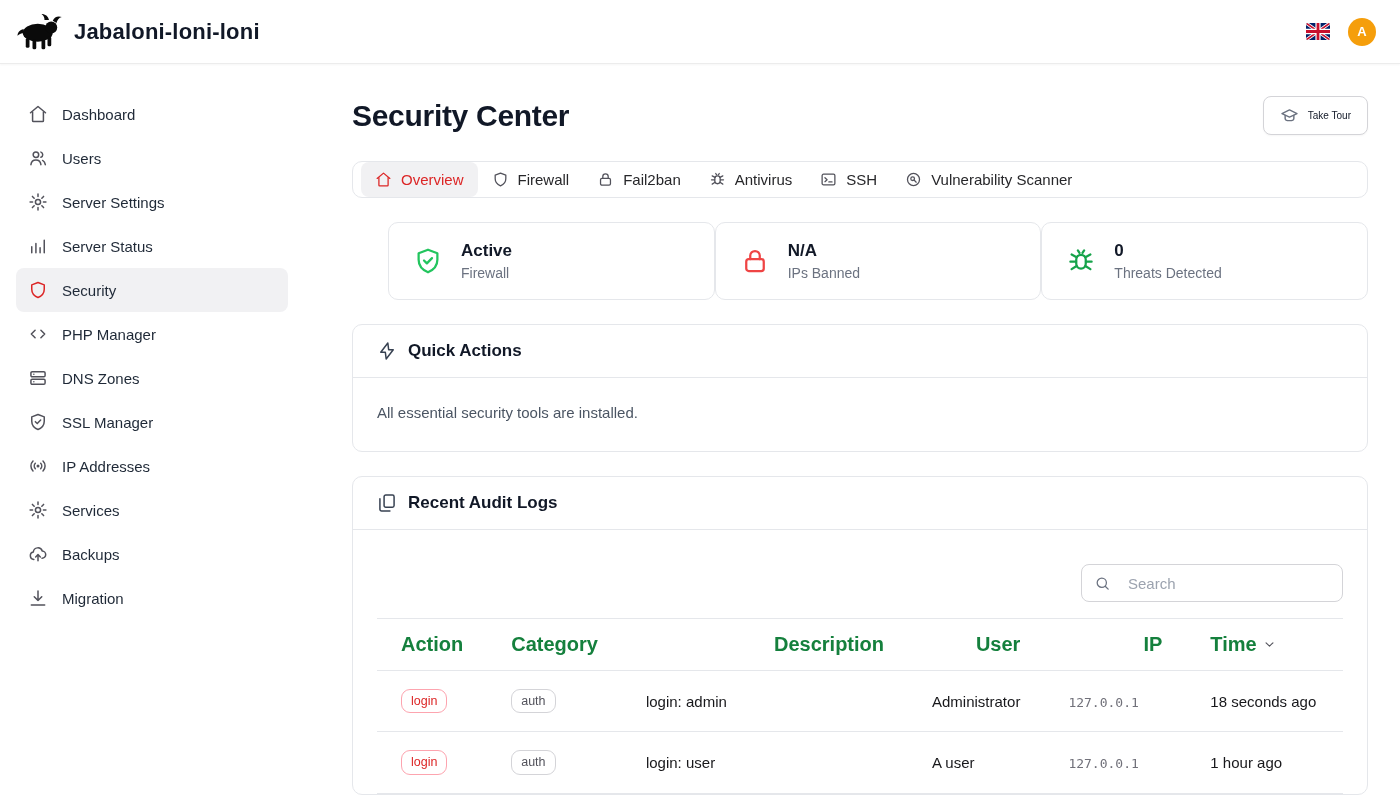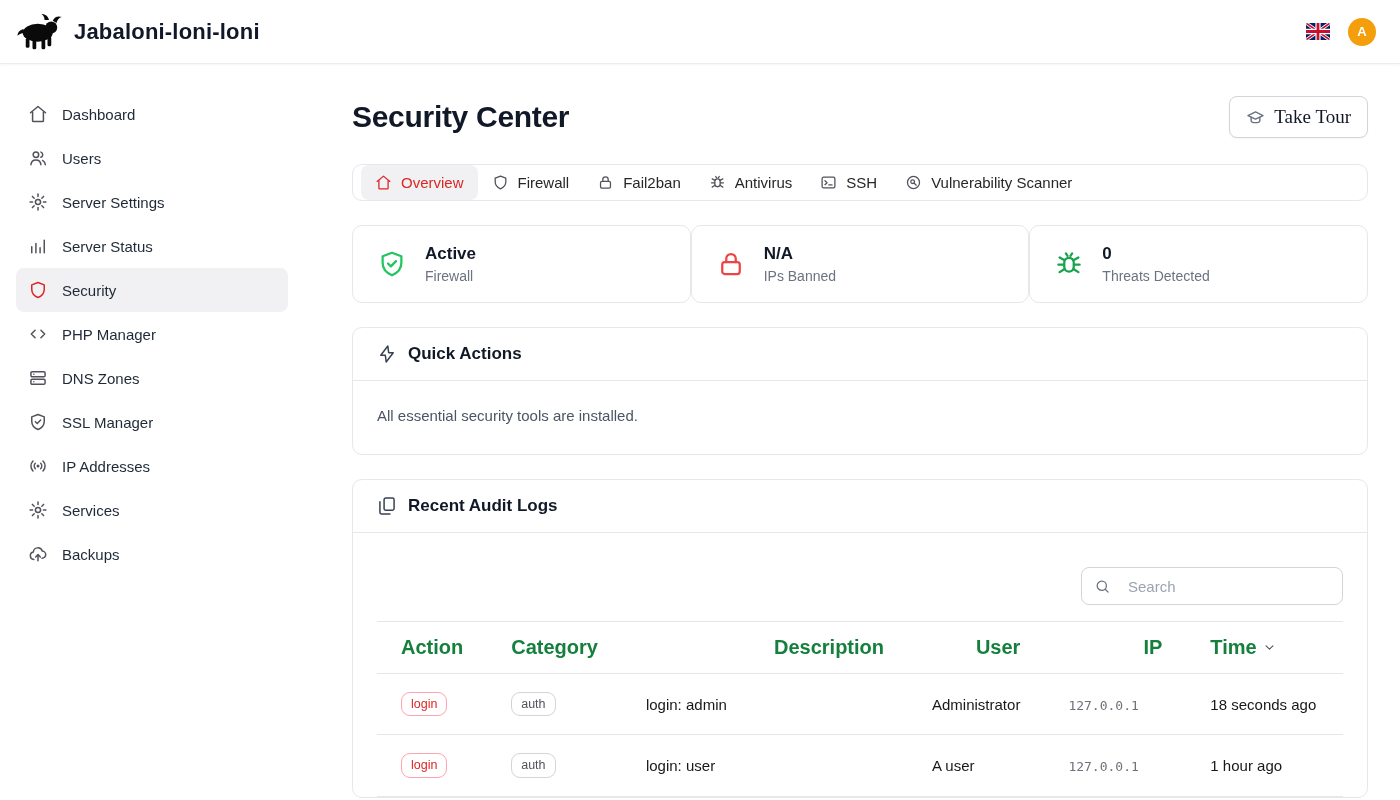--- a/index.html
+++ b/index.html
@@ -39,39 +39,39 @@
   .side-item .icon { width: 20px; height: 20px; color: #52525b; }
   .side-item.active { background: #f1f1f3; }
   .side-item.active .icon { color: #dc2626; }
 
   
   .main { flex: 1; padding: 32px 32px 0 48px; overflow: hidden; }
   .page-head { display: flex; justify-content: space-between; align-items: center; margin-bottom: 26px; }
   .page-title { font-size: 30px; font-weight: 800; margin: 0; letter-spacing: -.3px; }
   .tour-btn {
     display: flex; align-items: center; gap: 9px; padding: 9px 16px; background: #fff;
-    border: 1px solid #d4d4d8; border-radius: 8px; font-size: 19px; font-weight: 500;
-    color: #111827; cursor: pointer; font-family: Liberation Serif, serif; box-shadow: 0 1px 2px rgba(0,0,0,.04);
+    border: 1px solid #d4d4d8; border-radius: 8px; font-size: 10px; font-weight: 500;
+    color: #111827; cursor: pointer; font-family: Liberation Sans, sans-serif; box-shadow: 0 1px 2px rgba(0,0,0,.04);
   }
   .tour-btn .icon { width: 19px; height: 19px; color: #6b7280; }
 
   .card { border: 1px solid #e5e7eb; border-radius: 10px; background: #fff; }
 
   
   .tabs-card { display: flex; align-items: center; gap: 0; padding: 0 8px; margin-bottom: 24px; }
   .tab {
     display: flex; align-items: center; gap: 9px; padding: 9px 14px; border-radius: 8px;
     font-size: 15px; color: #27272a; cursor: pointer; white-space: nowrap;
   }
   .tab .icon { width: 17px; height: 17px; color: #52525b; }
   .tab.active { background: #f1f1f3; color: #dc2626; }
   .tab.active .icon { color: #dc2626; }
 
   
-  .stats { display: grid; grid-template-columns: 1fr 1fr 1fr; margin-bottom: 24px; }
+  .stats { display: grid; grid-template-columns: 1fr 1fr 1fr; margin-bottom: 24px; margin-left: 36px; }
   .stat-card { display: flex; align-items: center; gap: 18px; padding: 18px 24px; }
   .stat-icon { width: 30px; height: 30px; }
   .stat-value { font-size: 17px; font-weight: 700; }
   .stat-label { font-size: 14px; color: #6b7280; margin-top: 4px; }
 
   
   .section-card { margin-bottom: 24px; }
   .section-head { display: flex; align-items: center; gap: 11px; padding: 16px 24px; }
   .section-head .icon { width: 20px; height: 20px; color: #374151; }
   .section-title { font-size: 17px; font-weight: 700; }
@@ -246,20 +246,29 @@
       <div class="side-item">
         <span class="icon">
           <svg viewBox="0 0 24 24" fill="none" stroke="currentColor" stroke-width="1.8" stroke-linecap="round" stroke-linejoin="round">
             <path d="M7 18.5a4.5 4.5 0 0 1-.6-8.9 5.5 5.5 0 0 1 10.7-1.2A4.3 4.3 0 0 1 16.8 17"></path>
             <path d="M12 20v-7M9.2 15.5 12 12.7l2.8 2.8"></path>
           </svg>
         </span>
         <span>Backups</span>
       </div>
 
+      <div class="side-item">
+        <span class="icon">
+          <svg viewBox="0 0 24 24" fill="none" stroke="currentColor" stroke-width="1.8" stroke-linecap="round" stroke-linejoin="round">
+            <path d="M12 3.5V15M7.5 10.5 12 15l4.5-4.5"></path>
+            <path d="M4 20.5h16"></path>
+          </svg>
+        </span>
+        <span>Migration</span>
+      </div>
     </nav>
 
   <main class="main">
 
     <div class="page-head">
       <h1 class="page-title">Security Center</h1>
       <button class="tour-btn">
         <span class="icon">
             <svg viewBox="0 0 24 24" fill="none" stroke="currentColor" stroke-width="1.8" stroke-linecap="round" stroke-linejoin="round">
               <path d="M2.5 9.5 12 5l9.5 4.5L12 14z"></path>

